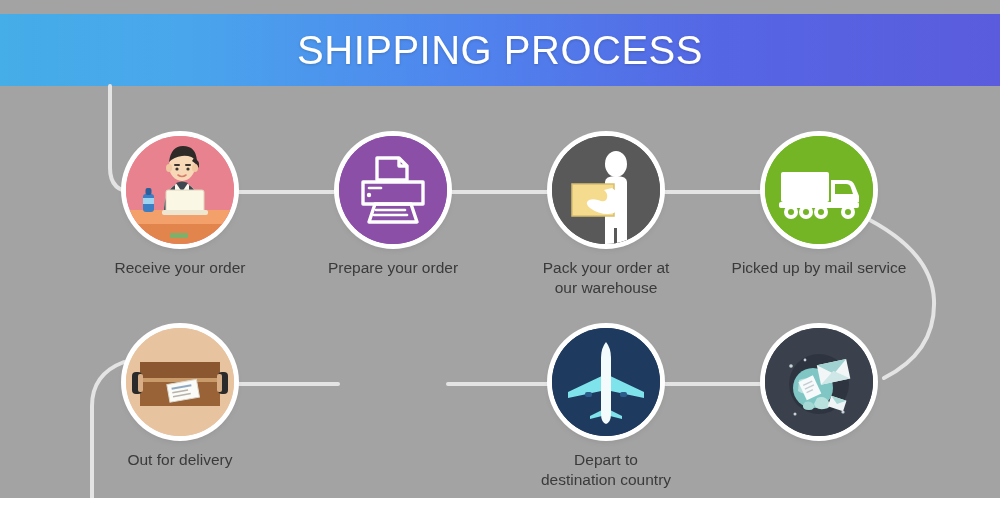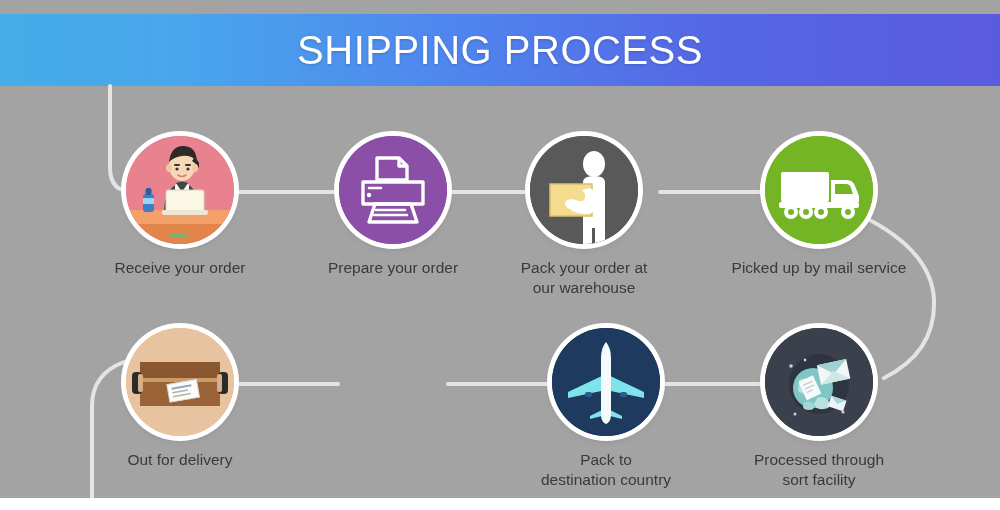--- a/index.html
+++ b/index.html
@@ -177,21 +177,21 @@
             <line x1="37" y1="74" x2="66" y2="74"></line>
             <line x1="35" y1="79" x2="68" y2="79"></line>
           </g>
           <circle cx="30" cy="59" r="2.2" fill="#FFFFFF"></circle>
         </svg>
       </div>
     </div>
     <div class="step-label">Prepare your order</div>
   </div>
 
-  <div class="step" style="left:484px; top:136px;">
+  <div class="step" style="left:506px; top:136px;">
     <div class="circle-wrap">
       <div class="circle" style="background:#595959;">
         <svg viewBox="0 0 108 108">
           <rect x="0" y="0" width="108" height="108" fill="#595959"></rect>
 
           <ellipse cx="64" cy="28" rx="11" ry="13" fill="#FFFFFF"></ellipse>
 
           <path d="M53,46 q0,-6 11,-6 q11,0 11,6 v62 h-22 z" fill="#FFFFFF"></path>
 
           <rect x="20" y="48" width="42" height="32" fill="#F5DB8E" stroke="#D8BE6E" stroke-width="1.5"></rect>
@@ -272,21 +272,21 @@
 
           <path d="M54,80 L38,88 L38,91 L54,87 L70,91 L70,88 z" fill="#7FE3EC"></path>
 
           <path d="M54,14 q5,6 5,16 v56 q0,8 -5,10 q-5,-2 -5,-10 v-56 q0,-10 5,-16 z" fill="#F4FBFC"></path>
 
           <rect x="33" y="64" width="7" height="5" rx="2" fill="#2C5C8A"></rect>
           <rect x="68" y="64" width="7" height="5" rx="2" fill="#2C5C8A"></rect>
         </svg>
       </div>
     </div>
-    <div class="step-label">Pack to
+    <div class="step-label">Depart to
 destination country</div>
   </div>
 
   <div class="step" style="left:719px; top:328px;">
     <div class="circle-wrap">
       <div class="circle" style="background:#3A414C;">
         <svg viewBox="0 0 108 108">
           <rect x="0" y="0" width="108" height="108" fill="#3A414C"></rect>
           <circle cx="54" cy="56" r="30" fill="#2F3540"></circle>
 
@@ -313,17 +313,15 @@
             <line x1="39" y1="63" x2="46" y2="63" stroke="#C3CDD1" stroke-width="1.4"></line>
           </g>
 
           <circle cx="26" cy="38" r="1.8" fill="#C9D2D6"></circle>
           <circle cx="40" cy="32" r="1.4" fill="#C9D2D6"></circle>
           <circle cx="78" cy="84" r="1.6" fill="#C9D2D6"></circle>
           <circle cx="30" cy="86" r="1.5" fill="#C9D2D6"></circle>
         </svg>
       </div>
     </div>
-    <div class="step-label">Processed through
-sort facility</div>
   </div>
 
 </div>
 
 </body></html>

